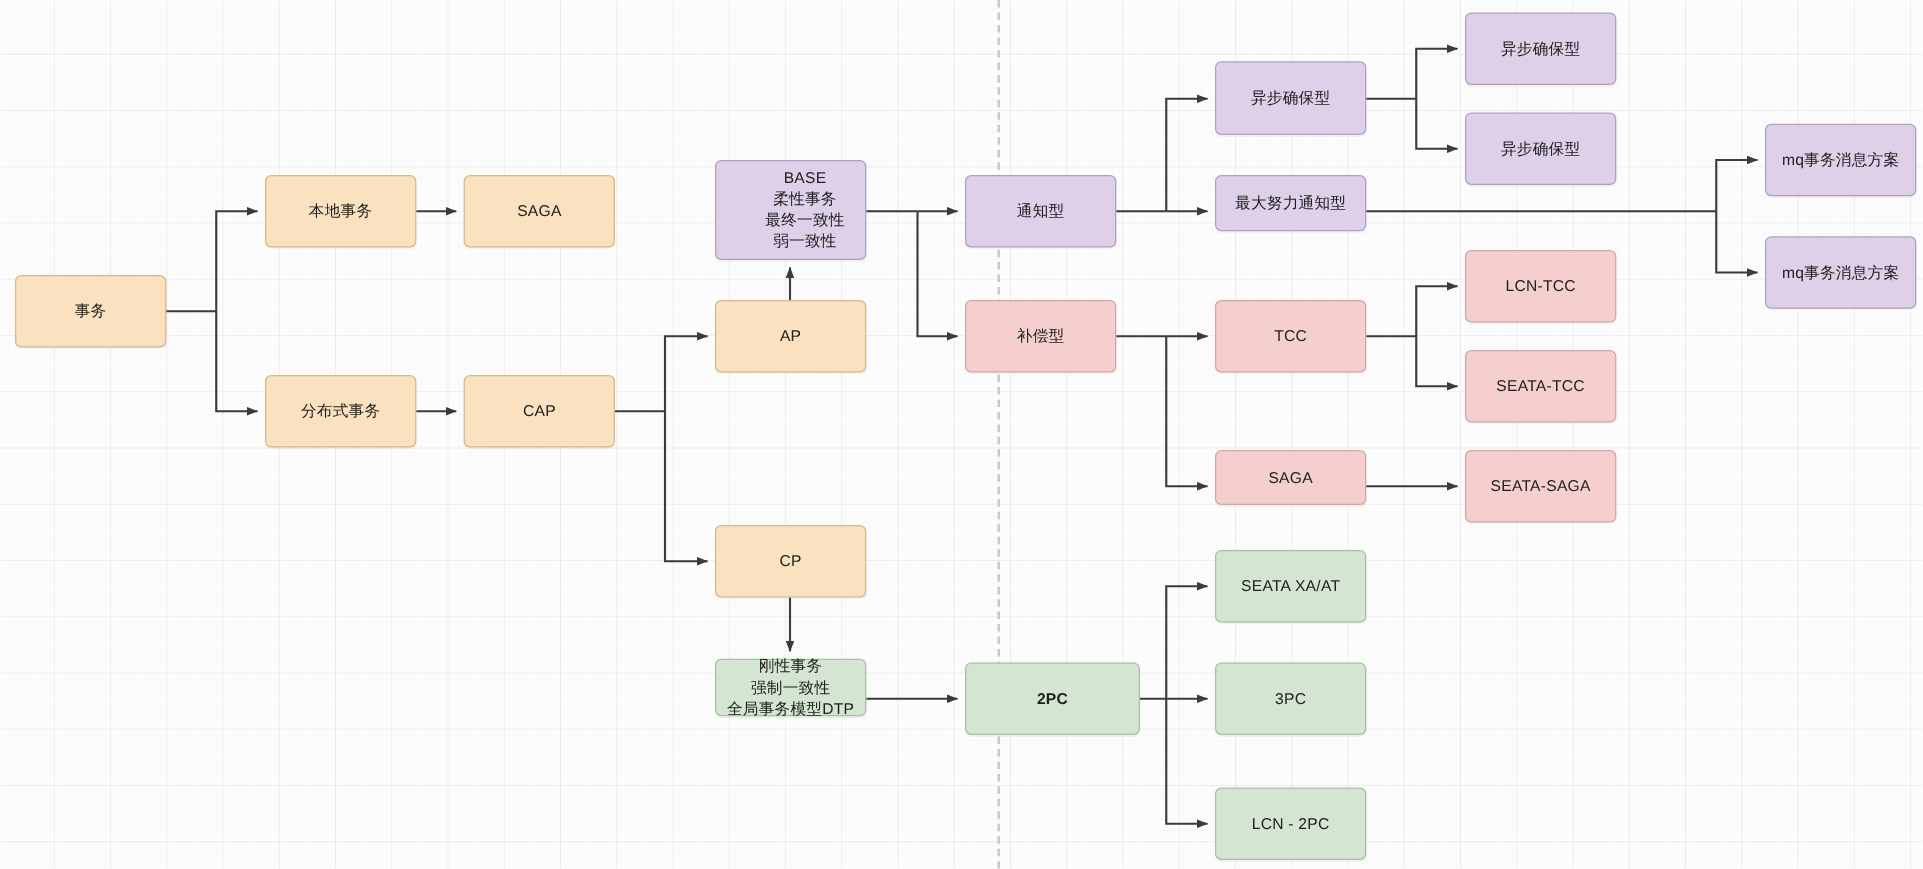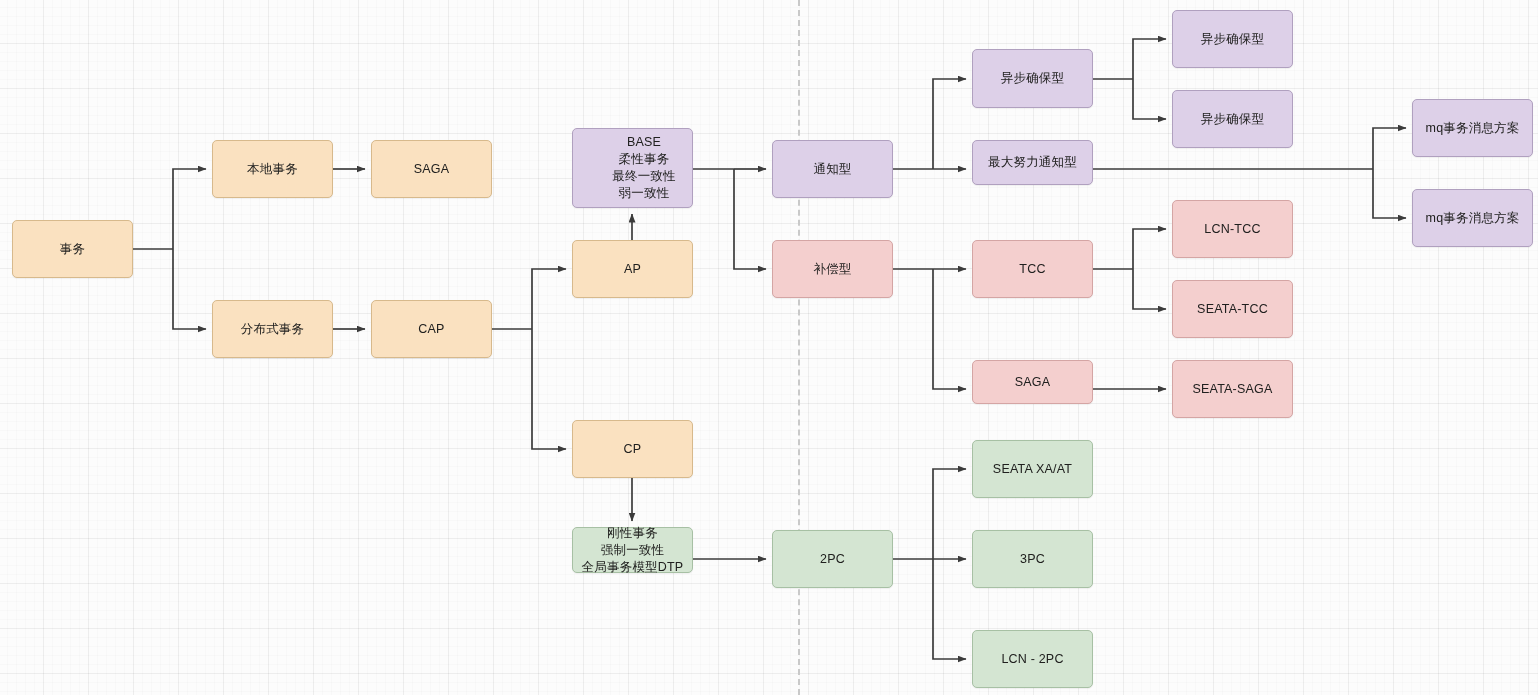--- a/index.html
+++ b/index.html
@@ -138,21 +138,21 @@
 柔性事务
 最终一致性
 弱一致性</span></div>
       <div class="node fill-orange" style="left: 572px; top: 240px; width: 121px; height: 58px;"><span>AP</span></div>
       <div class="node fill-orange" style="left: 572px; top: 420px; width: 121px; height: 58px;"><span>CP</span></div>
       <div class="node fill-green" style="left: 572px; top: 527px; width: 121px; height: 46px;"><span>刚性事务
 强制一致性
 全局事务模型DTP</span></div>
       <div class="node fill-purple" style="left: 772px; top: 140px; width: 121px; height: 58px;"><span>通知型</span></div>
       <div class="node fill-pink" style="left: 772px; top: 240px; width: 121px; height: 58px;"><span>补偿型</span></div>
-      <div class="node fill-green" style="left: 772px; top: 530px; width: 121px; height: 58px;"><span>2PC</span></div>
+      <div class="node fill-green" style="left: 772px; top: 530px; width: 140px; height: 58px; font-weight: bold;"><span>2PC</span></div>
       <div class="node fill-purple" style="left: 972px; top: 49px; width: 121px; height: 59px;"><span>异步确保型</span></div>
       <div class="node fill-purple" style="left: 972px; top: 140px; width: 121px; height: 45px;"><span>最大努力通知型</span></div>
       <div class="node fill-pink" style="left: 972px; top: 240px; width: 121px; height: 58px;"><span>TCC</span></div>
       <div class="node fill-pink" style="left: 972px; top: 360px; width: 121px; height: 44px;"><span>SAGA</span></div>
       <div class="node fill-green" style="left: 972px; top: 440px; width: 121px; height: 58px;"><span>SEATA XA/AT</span></div>
       <div class="node fill-green" style="left: 972px; top: 530px; width: 121px; height: 58px;"><span>3PC</span></div>
       <div class="node fill-green" style="left: 972px; top: 630px; width: 121px; height: 58px;"><span>LCN - 2PC</span></div>
       <div class="node fill-purple" style="left: 1172px; top: 10px; width: 121px; height: 58px;"><span>异步确保型</span></div>
       <div class="node fill-purple" style="left: 1172px; top: 90px; width: 121px; height: 58px;"><span>异步确保型</span></div>
       <div class="node fill-pink" style="left: 1172px; top: 200px; width: 121px; height: 58px;"><span>LCN-TCC</span></div>

